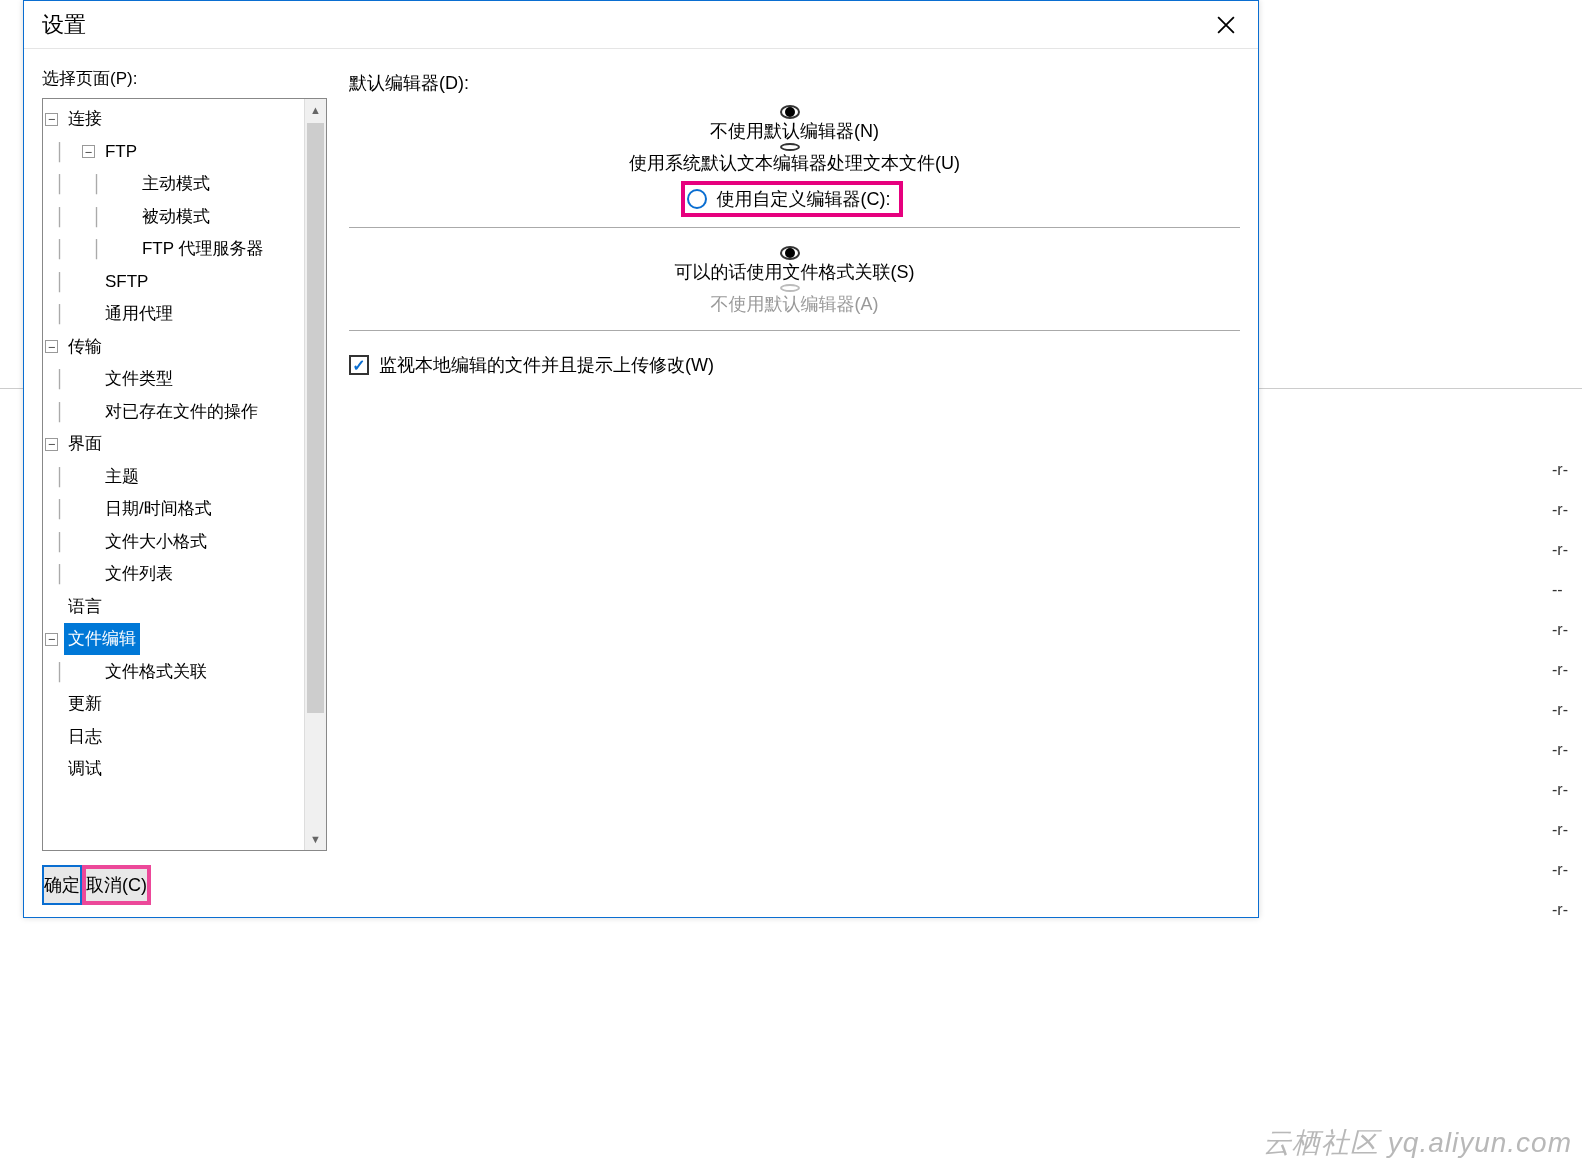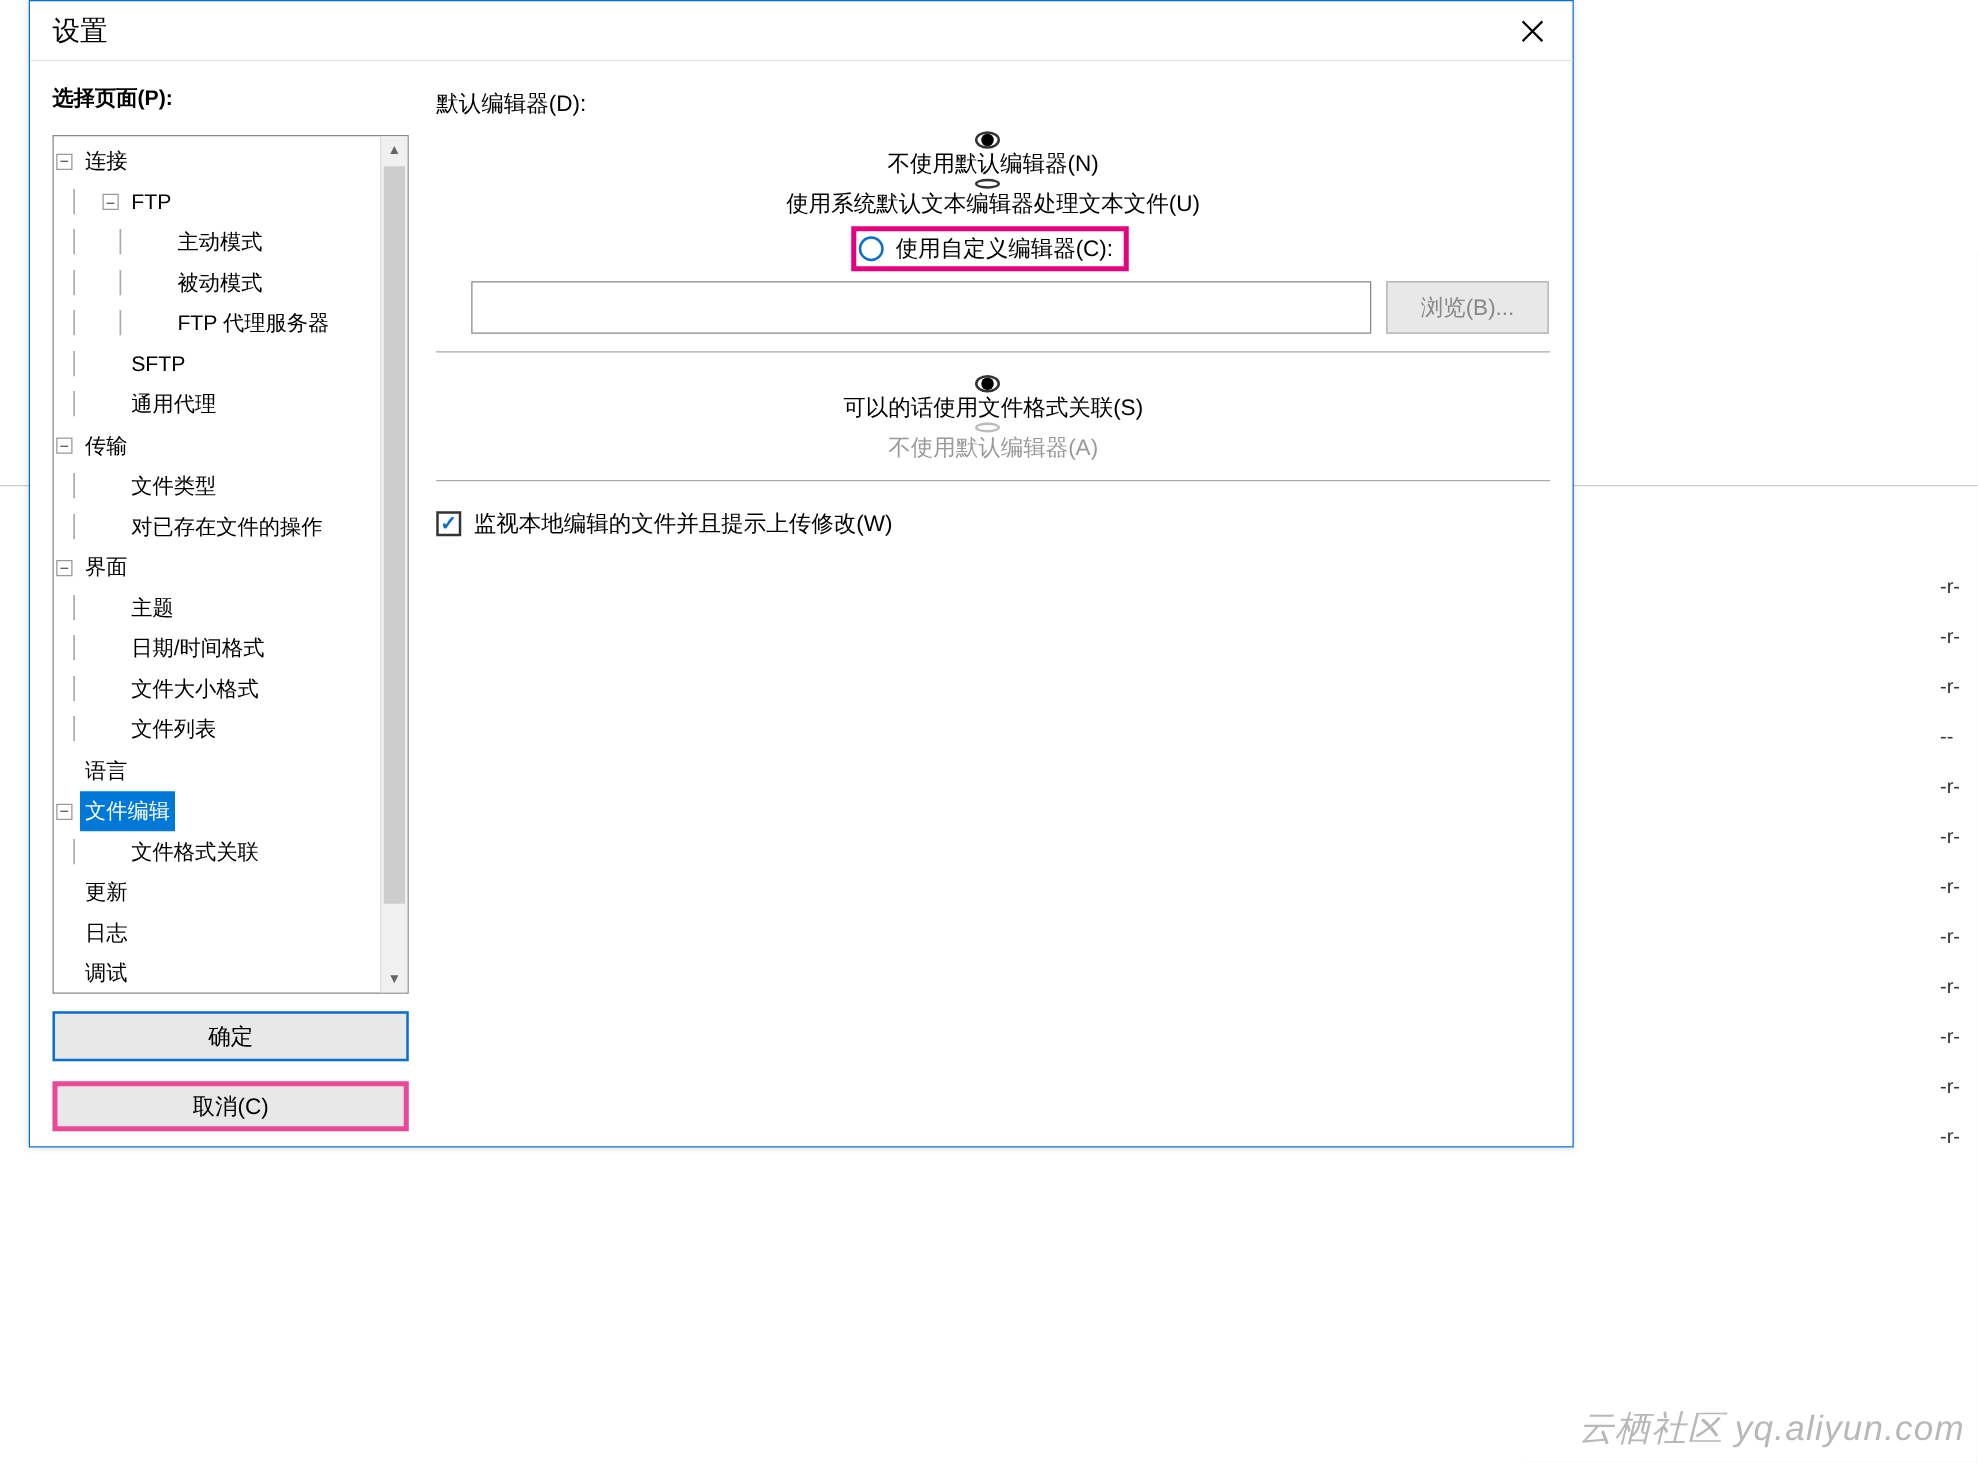--- a/index.html
+++ b/index.html
@@ -71,21 +71,21 @@
     display: flex;
     padding: 18px 18px 12px 18px;
     gap: 22px;
     overflow: hidden;
   }
   .left-pane {
     width: 285px;
     display: flex;
     flex-direction: column;
   }
-  .left-label { margin-bottom: 18px; font-size: 17px; font-weight: bold; }
+  .left-label { margin-bottom: 8px; font-size: 17px; }
   .tree-wrap {
     flex: 1;
     border: 1px solid #888;
     position: relative;
     overflow: hidden;
     background: #fff;
   }
   .tree {
     position: absolute;
     left: 0; top: 0; right: 22px; bottom: 0;
@@ -124,21 +124,21 @@
   .scroll-arrow {
     height: 22px;
     display: flex; align-items:center; justify-content:center;
     color: #666; font-size: 11px; cursor: pointer;
   }
   .scroll-thumb {
     position: absolute; left: 2px; right: 2px;
     top: 24px; height: 590px;
     background: #cdcdcd;
   }
-  .left-buttons { margin-top: 14px; display: flex; flex-direction: column; gap: 16px; }
+  .left-buttons { margin-top: 14px; display: flex; flex-direction: row; gap: 0; }
   .btn {
     height: 40px;
     border: 4px solid #ec4899;
     background: #e8e8e8;
     font-size: 18px;
     display: flex; align-items: center; justify-content: center;
     cursor: pointer;
   }
   .btn.primary { border: 2px solid #0a6ed1; }
   .right-pane {
@@ -362,24 +362,20 @@
         <span class="radio"></span>
         <span>使用系统默认文本编辑器处理文本文件(U)</span>
       </div>
       <div class="radio-row">
         <span class="highlight-box">
           <span class="radio blue"></span>
           <span>使用自定义编辑器(C):</span>
         </span>
       </div>
 
-      <div class="custom-input-row">
-        <input class="text-input" type="text" style="">
-        <div class="browse-btn">浏览(B)...</div>
-      </div>
 
 
       <hr class="hr">
 
       <div class="radio-row">
         <span class="radio checked"></span>
         <span>可以的话使用文件格式关联(S)</span>
       </div>
       <div class="radio-row">
         <span class="radio disabled"></span>

